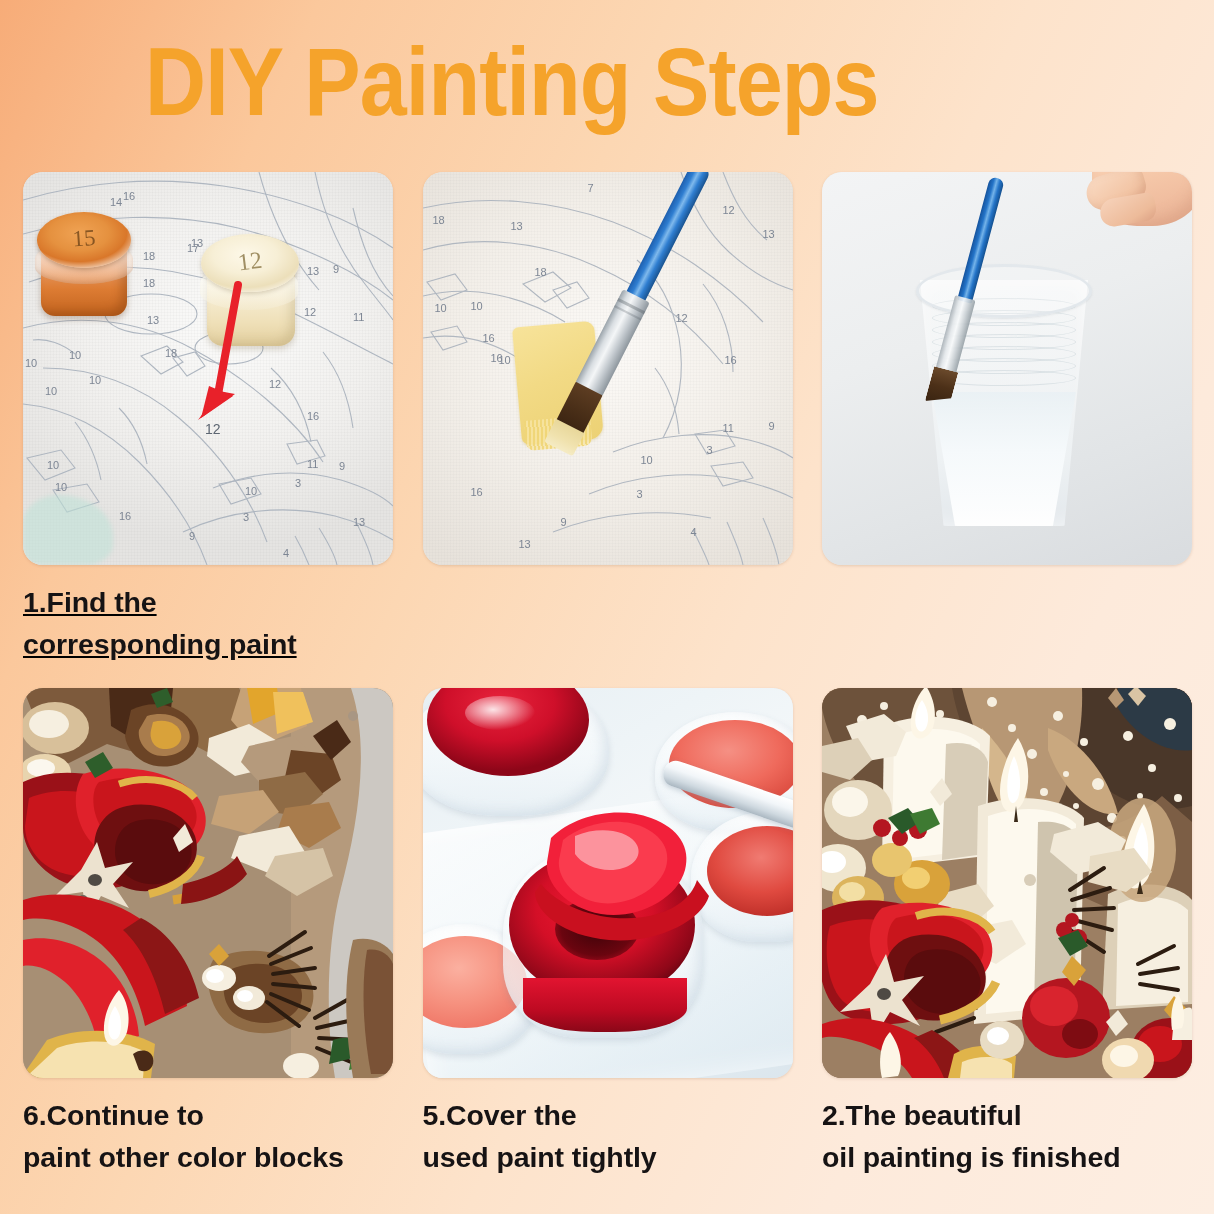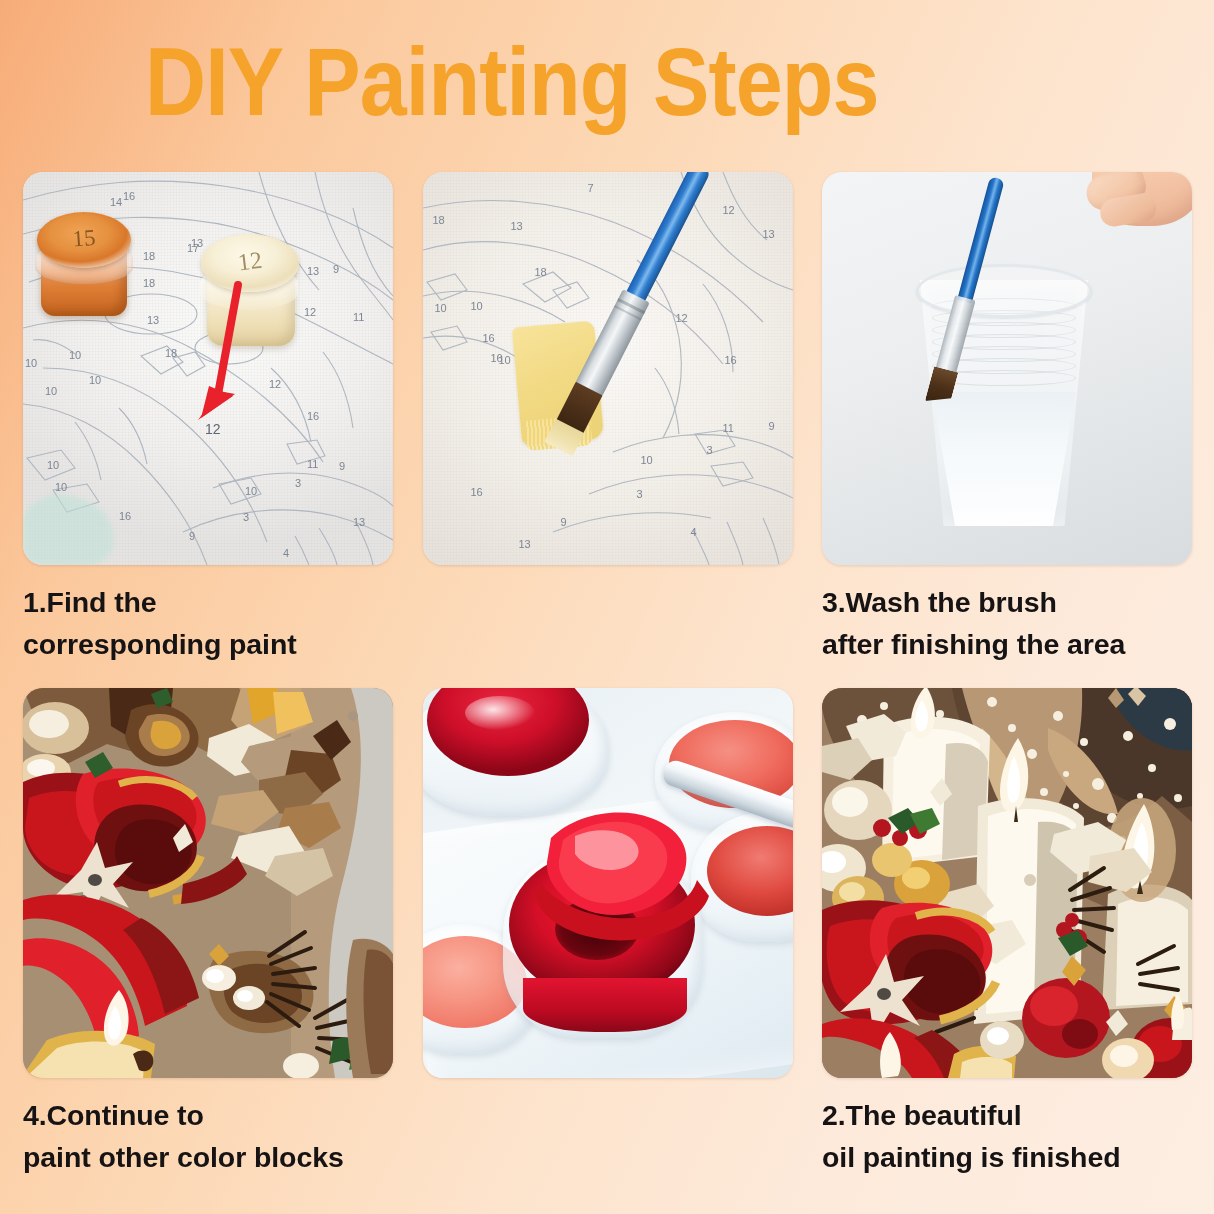--- a/index.html
+++ b/index.html
@@ -511,27 +511,23 @@
           <div class="bristles"></div>
       </div>
       <div class="hand">
         <div class="palm"></div>
           <div class="f1"></div>
           <div class="f2"></div>
       </div>
     </div>
   </div>
 
-  <div class="cap-cell" style="grid-column:1;grid-row:2;">
+  <div class="cap-cell" style="grid-column:1;grid-row:2;text-decoration:underline;">
     <div class="cap">1.Find the
 corresponding paint</div>
-  </div>
-  <div class="cap-cell" style="grid-column:5;grid-row:2;">
-    <div class="cap">3.Wash the brush
-after finishing the area</div>
   </div>
 
   <div class="cell-img" style="grid-column:1;grid-row:3;">
     <div class="panel" style="background:#b9a893;">
       <svg class="art" viewBox="0 0 370 390" preserveAspectRatio="none">
         <rect width="370" height="390" fill="#a78f74"></rect>
 
         <rect x="268" y="0" width="102" height="390" fill="#ccc8c2"></rect>
         <path d="M268 0 h60 c20 60 6 140 -10 200 c-14 54 -16 130 -6 190 h-44 Z" fill="#b59a7c"></path>
         <circle cx="330" cy="28" r="5" fill="#a89683"></circle>
@@ -814,21 +810,25 @@
         <ellipse cx="176" cy="348" rx="11" ry="9" fill="#ffffff"></ellipse>
         <path d="M284 334 l12 -12 l10 14 l-12 12 Z" fill="#f2ead9"></path>
 
         <path d="M352 330 C362 318 370 318 370 322 l0 30 l-20 0 Z" fill="#f6efe0"></path>
         <path d="M356 306 C362 316 364 330 360 340 l-10 2 C348 328 350 314 356 306 Z" fill="#fdf6e6"></path>
       </svg>
     </div>
   </div>
 
   <div class="cap-cell" style="grid-column:1;grid-row:4;">
-    <div class="cap">4.Continue to
+    <div class="cap">6.Continue to
 paint other color blocks</div>
+  </div>
+  <div class="cap-cell" style="grid-column:3;grid-row:4;">
+    <div class="cap">5.Cover the
+used paint tightly</div>
   </div>
   <div class="cap-cell" style="grid-column:5;grid-row:4;">
     <div class="cap">2.The beautiful
 oil painting is finished</div>
   </div>
 
 </div>
 
 </body></html>

